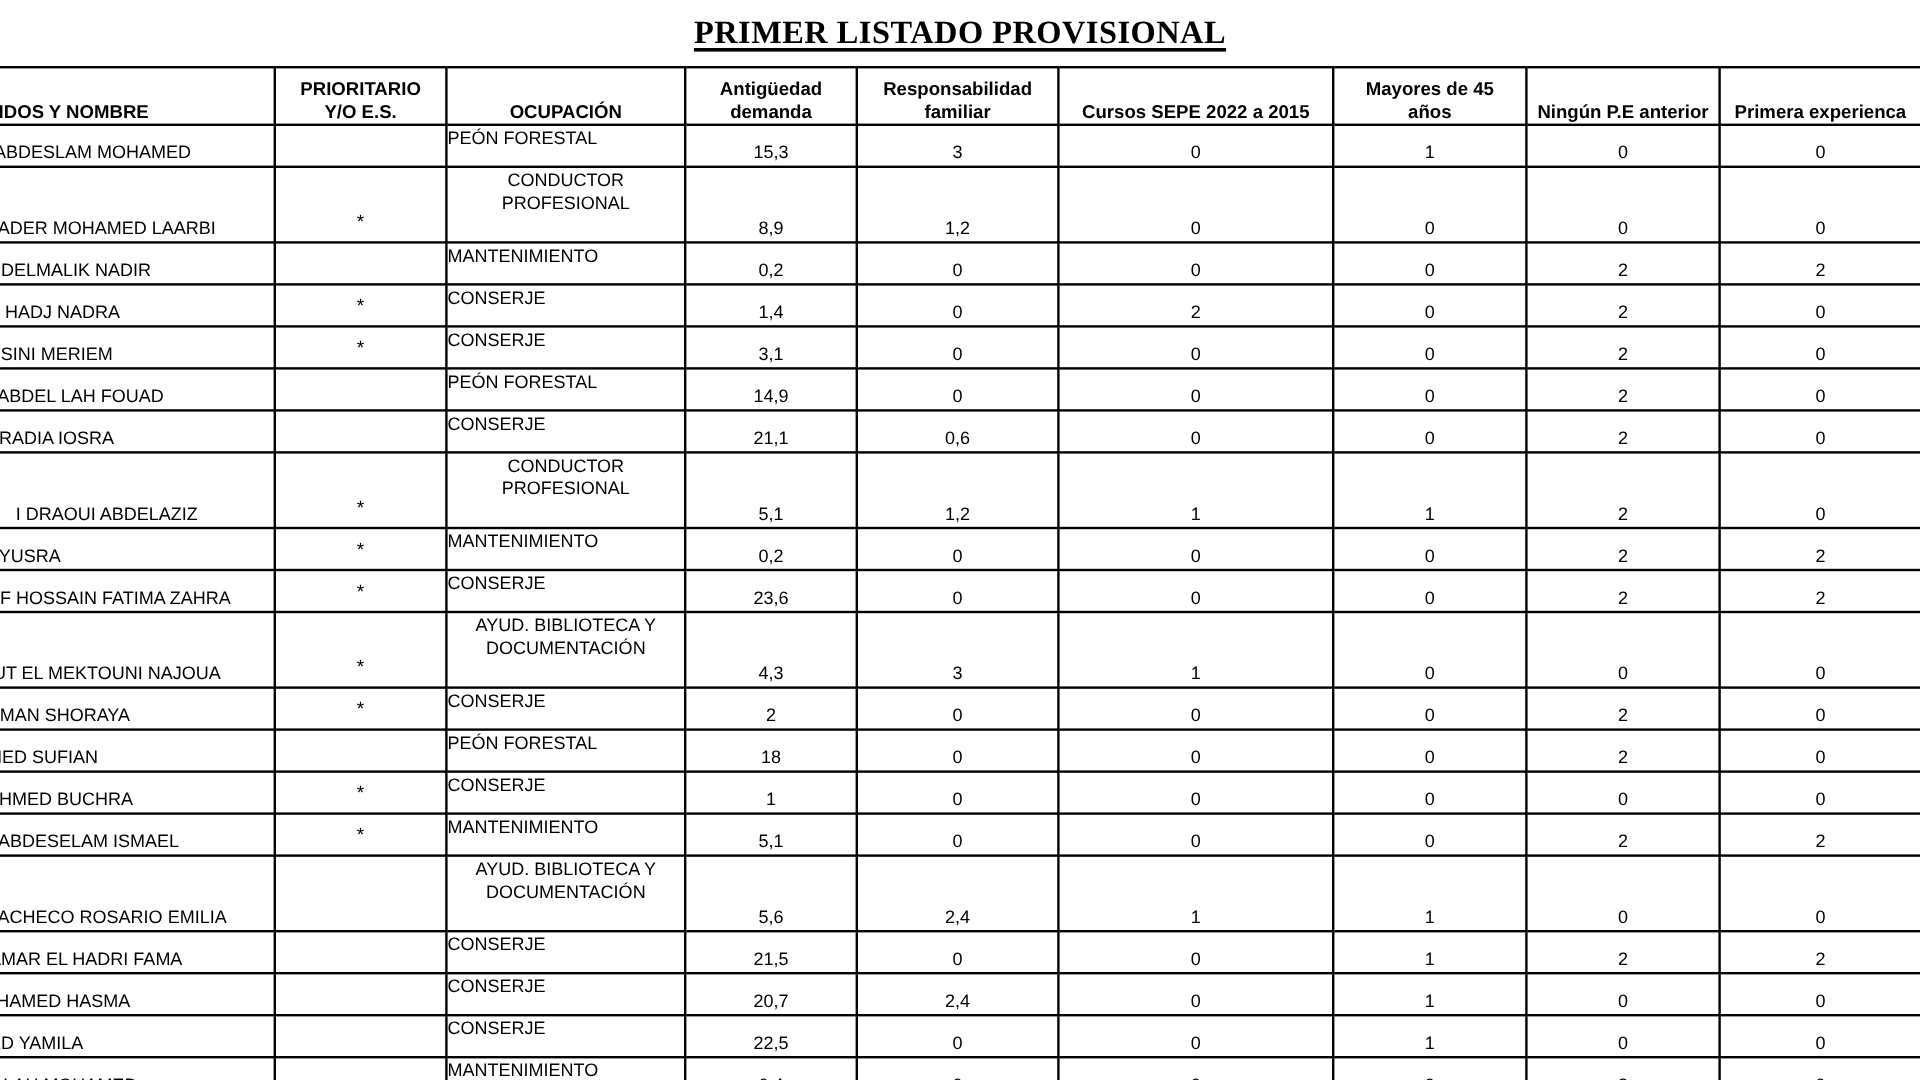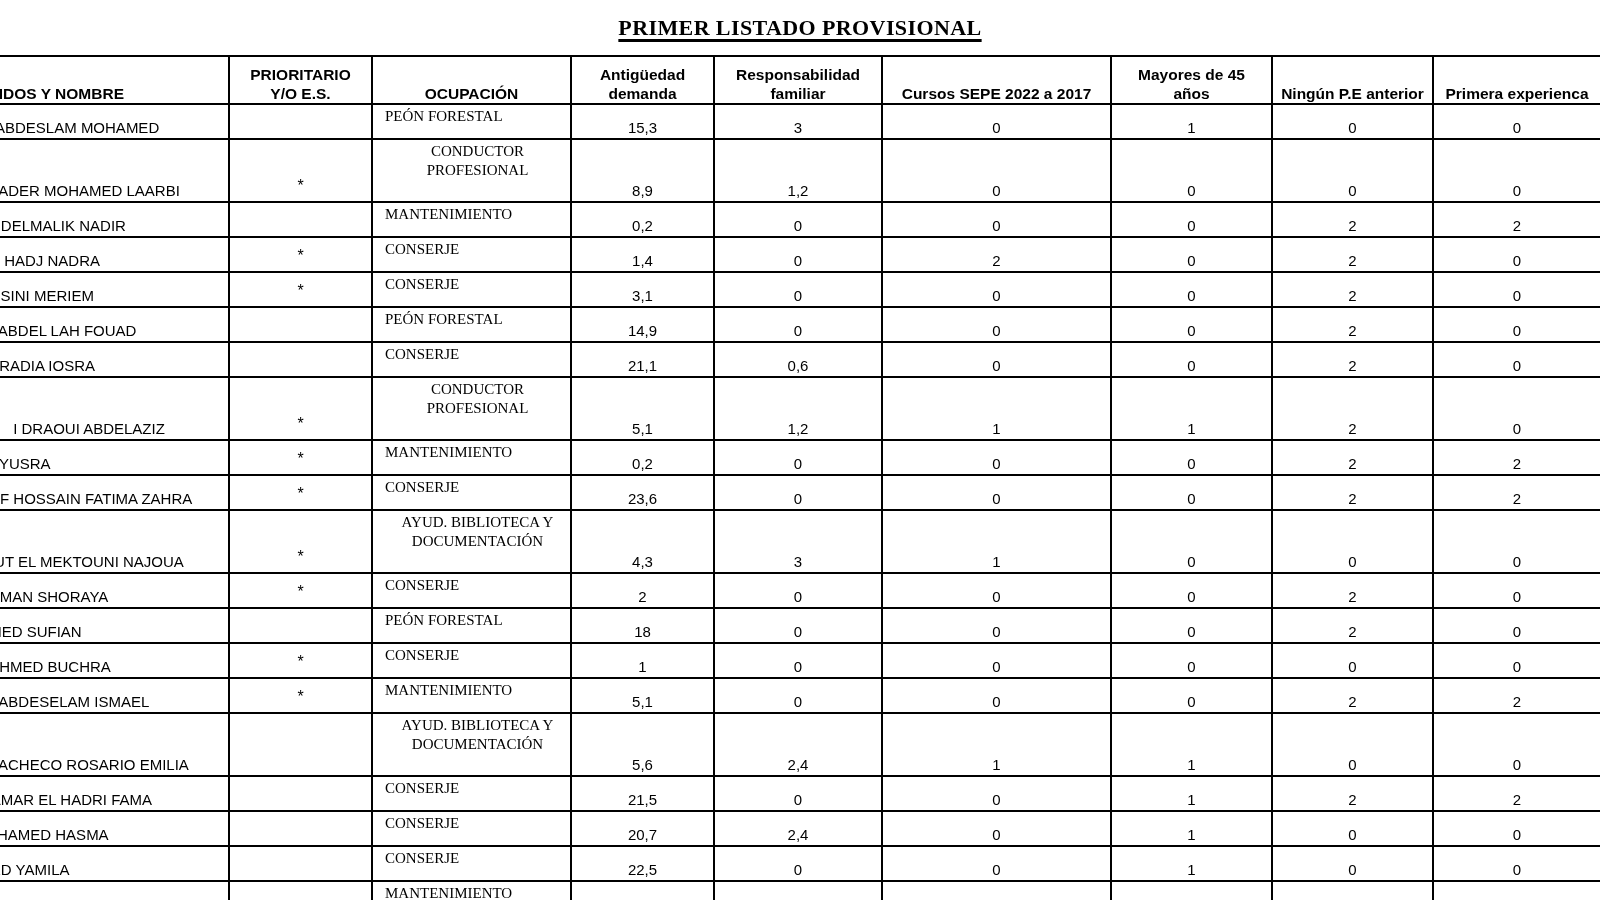--- a/index.html
+++ b/index.html
@@ -29,21 +29,21 @@
     left: 0;
     width: 1600px;
     height: 55px;
     display: flex;
     align-items: center;
     justify-content: center;
   }
   .doc-title {
     font-family: "Liberation Serif", serif;
     font-weight: bold;
-    font-size: 22px;
+    font-size: 27px;
     letter-spacing: 0.4px;
     text-decoration: underline;
     text-underline-offset: 4px;
     text-decoration-thickness: 2.5px;
     white-space: nowrap;
   }
 
   
   
   .sheet {
@@ -106,25 +106,24 @@
     white-space: nowrap;
     padding-left: 8px;
   }
   tbody td.t-prio {
     text-align: center;
     font-size: 16px;
     padding-bottom: 5px;
   }
   tbody td.t-ocup {
     text-align: left;
-    padding-left: 12px;
+    padding-left: 0;
     white-space: pre-line;
     vertical-align: top;
     padding-top: 2px;
-    font-family: Liberation Serif, serif;
   }
   tbody td.t-num {
     text-align: center;
   }
   tbody tr.two-line td {
     height: 56px;
     text-align: center;
   }
   tbody tr.two-line td.t-ocup {
     line-height: 1.26;
@@ -161,21 +160,21 @@
           </th>
           <th>OCUPACIÓN</th>
           <th>
             <span>Antigüedad</span><br>
             <span>demanda</span>
           </th>
           <th>
             <span>Responsabilidad</span><br>
             <span>familiar</span>
           </th>
-          <th>Cursos SEPE 2022 a 2017</th>
+          <th>Cursos SEPE 2022 a 2015</th>
           <th>
             <span>Mayores de 45</span><br>
             <span>años</span>
           </th>
           <th>Ningún P.E anterior</th>
           <th>Primera experienca</th>
         </tr>
       </thead>
       <tbody id="table-body">
           <tr>

